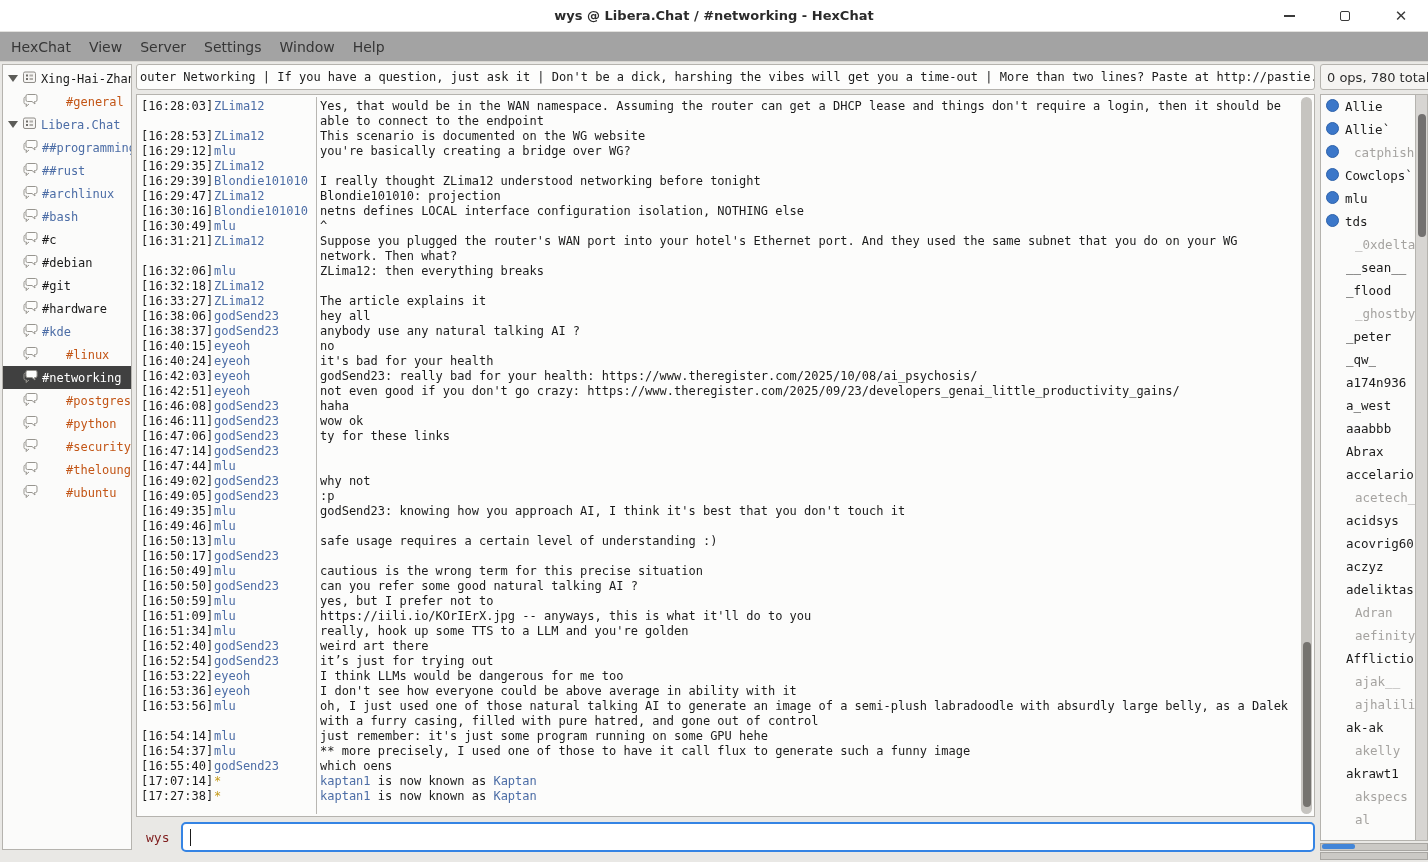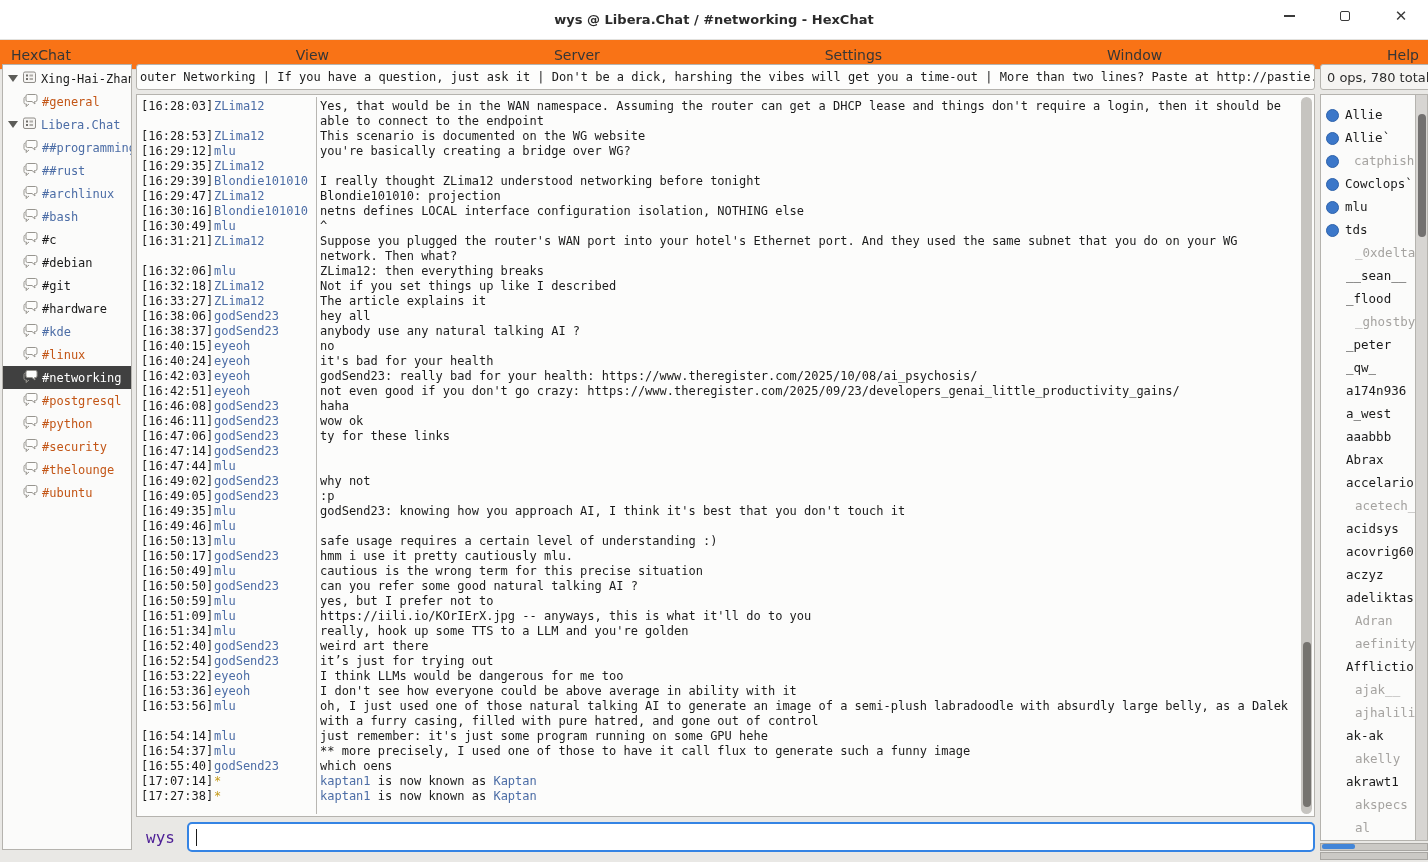--- a/index.html
+++ b/index.html
@@ -1,70 +1,70 @@
 <!DOCTYPE html>
 <html><head>
 <meta charset="utf-8">
 <style>
   * { margin:0; padding:0; box-sizing:border-box; }
   html,body { width:1428px; height:862px; overflow:hidden; }
   body { font-family:"DejaVu Sans", sans-serif; background:#e9e8e5; position:relative; }
 
   
-  .titlebar { height:40px; background:#ffffff; display:flex; align-items:center; position:relative; border-bottom:1px solid #e2e1de; }
+  .titlebar { height:32px; background:#ffffff; display:flex; align-items:center; position:relative; border-bottom:1px solid #e2e1de; }
   .title-text { position:absolute; left:0; right:0; text-align:center; font-size:13px; font-weight:bold; color:#2b2b2b; }
   .win-controls { position:absolute; right:14px; top:0; height:32px; display:flex; align-items:center; gap:30px; }
   .win-btn { width:26px; height:26px; display:flex; align-items:center; justify-content:center; color:#3a3a3a; font-size:14px; }
   .wb-min { width:11px; height:1.5px; background:#3a3a3a; }
   .wb-max { width:10px; height:10px; border:1.4px solid #3a3a3a; border-radius:2px; }
   .wb-close { font-size:15px; line-height:1; }
 
   
-  .menubar { height:30px; background:#f97316; display:flex; align-items:center; padding-left:2px; border-bottom:1px solid #d9d7d3;justify-content:space-between; }
+  .menubar { height:30px; background:#a3a3a3; display:flex; align-items:center; padding-left:2px; border-bottom:1px solid #d9d7d3; }
   .menu-item { padding:4px 9px; font-size:14px; color:#363636; }
 
   
   .content { position:absolute; top:62px; left:0; right:0; bottom:0; display:flex; }
 
   
   .left-pane { width:133px; padding:2px 1px 2px 2px; }
   .tree-box { background:#fbfbfa; border:1px solid #b5b3ae; height:786px; overflow:hidden; font-family:"DejaVu Sans Mono", monospace; font-size:12px; padding-top:2px; }
   .tree-row { height:23px; display:flex; align-items:center; white-space:nowrap; overflow:hidden; }
   .tree-row.sel { background:#404040; color:#ffffff; }
   .expander { width:0; height:0; border-left:5px solid transparent; border-right:5px solid transparent; border-top:7px solid #5c5c58; margin:0 4px 0 5px; flex:none; }
   .tree-indent { width:19px; flex:none; }
   .tree-icon { flex:none; margin-right:4px; }
-  .tc-normal { color:#1a1a1a; } .tc-activity { color:#4c6da6; } .tc-highlight { color:#c35617; } .sel .tc-selected { color:#ffffff; }
+  .tc-normal { color:#1a1a1a; } .tc-activity { color:#4c6da6; } .tc-highlight { color:#c35617;margin-left:24px; } .sel .tc-selected { color:#ffffff; }
 
   
   .center-col { flex:1; display:flex; flex-direction:column; padding:2px 3px 0 3px; min-width:0; }
   .topic-bar { height:26px; background:#fdfdfc; border:1px solid #b5b3ae; border-radius:3px; font-family:"DejaVu Sans Mono", monospace; font-size:12px; color:#1a1a1a; display:flex; align-items:center; padding-left:3px; white-space:nowrap; overflow:hidden; }
   .chat-wrap { margin-top:4px; height:723px; background:#fcfcfb; border:1px solid #b5b3ae; position:relative; overflow:hidden; }
   .chat-body { position:absolute; inset:0; padding:4px 16px 0 4px; font-family:"DejaVu Sans Mono", monospace; font-size:12px; line-height:15px; color:#1b1b1b; }
   .chat-sep { position:absolute; left:179px; top:2px; bottom:2px; width:1px; background:#b8b6b2; }
   .chat-line { display:grid; grid-template-columns:73px 95px 1fr; }
   .chat-time { white-space:nowrap; }
   .chat-nick { text-align:left; color:#4c6da6; white-space:nowrap; }
   .chat-nick.star { color:#c59a18; }
   .chat-text { padding-left:11px; white-space:pre-wrap; word-wrap:break-word; }
   .nickref { color:#4c6da6; }
   .chat-scroll { position:absolute; top:2px; right:2px; bottom:2px; width:11px; background:#c6c4c0; border-radius:6px; }
   .chat-thumb { position:absolute; left:1.5px; right:1.5px; top:76%; bottom:1%; background:#75736f; border-radius:5px; }
 
   .input-row { height:40px; display:flex; align-items:center; }
-  .nick-label { font-family:"DejaVu Sans Mono", monospace; font-size:16px; color:#4c1d95; margin:0 12px 0 10px; }
+  .nick-label { font-family:"DejaVu Sans Mono", monospace; font-size:13px; color:#7f1d1d; margin:0 12px 0 10px; }
   .input-box { flex:1; height:30px; background:#ffffff; border:2px solid #3584e4; border-radius:5px; display:flex; align-items:center; padding-left:7px; }
   .caret { width:1px; height:17px; background:#1a1a1a; }
 
   
   .right-pane { width:110px; padding:2px 0 0 2px; display:flex; flex-direction:column; overflow:hidden; }
   .ops-box { height:26px; width:116px; background:#f5f4f2; border:1px solid #b5b3ae; border-radius:3px; font-size:13px; color:#2d2d2d; display:flex; align-items:center; padding-left:6px; white-space:nowrap; overflow:hidden; }
   .userlist-row { margin-top:4px; height:747px; display:flex; }
   .user-box { flex:1; background:#fbfbfa; border:1px solid #b5b3ae; overflow:hidden; font-family:"DejaVu Sans Mono", monospace; font-size:12.5px; padding-top:4px; }
-  .user-row { height:23px; display:flex; align-items:flex-end; padding-left:5px; white-space:nowrap; }
+  .user-row { height:23px; display:flex; align-items:flex-start; padding-left:5px; white-space:nowrap; }
   .user-dot { width:13px; height:13px; border-radius:50%; background:#3b77c9; border:1px solid #2d62ab; margin-right:6px; flex:none; }
   .user-nodot { width:20px; flex:none; }
   .uc-normal { color:#1b1b1b; } .uc-away { color:#a5a3a0;margin-left:9px; }
   .user-scroll { width:12px; background:#d7d5d2; border:1px solid #b5b3ae; border-left:none; position:relative; }
   .user-thumb { position:absolute; left:1.5px; right:1.5px; top:2.5%; height:16.5%; background:#737170; border-radius:5px; }
   .meter { height:8px; background:#cbc9c5; border:1px solid #a8a6a2; margin-top:1.5px; position:relative; width:108px; }
   .meter-fill { position:absolute; left:1px; top:0.5px; bottom:0.5px; width:33px; background:#4285d8; border-radius:2px; }
 </style>
 </head>
 <body>
@@ -310,21 +310,20 @@
             <span class="chat-text">Suppose you plugged the router's WAN port into your hotel's Ethernet port. And they used the same subnet that you do on your WG network. Then what?</span>
           </div>
           <div class="chat-line">
             <span class="chat-time">[16:32:06]</span>
             <span class="chat-nick">mlu</span>
             <span class="chat-text">ZLima12: then everything breaks</span>
           </div>
           <div class="chat-line">
             <span class="chat-time">[16:32:18]</span>
             <span class="chat-nick">ZLima12</span>
-            <span class="chat-text">Not if you set things up like I described</span>
           </div>
           <div class="chat-line">
             <span class="chat-time">[16:33:27]</span>
             <span class="chat-nick">ZLima12</span>
             <span class="chat-text">The article explains it</span>
           </div>
           <div class="chat-line">
             <span class="chat-time">[16:38:06]</span>
             <span class="chat-nick">godSend23</span>
             <span class="chat-text">hey all</span>
@@ -397,21 +396,20 @@
             <span class="chat-nick">mlu</span>
           </div>
           <div class="chat-line">
             <span class="chat-time">[16:50:13]</span>
             <span class="chat-nick">mlu</span>
             <span class="chat-text">safe usage requires a certain level of understanding :)</span>
           </div>
           <div class="chat-line">
             <span class="chat-time">[16:50:17]</span>
             <span class="chat-nick">godSend23</span>
-            <span class="chat-text">hmm i use it pretty cautiously mlu.</span>
           </div>
           <div class="chat-line">
             <span class="chat-time">[16:50:49]</span>
             <span class="chat-nick">mlu</span>
             <span class="chat-text">cautious is the wrong term for this precise situation</span>
           </div>
           <div class="chat-line">
             <span class="chat-time">[16:50:50]</span>
             <span class="chat-nick">godSend23</span>
             <span class="chat-text">can you refer some good natural talking AI ?</span>

